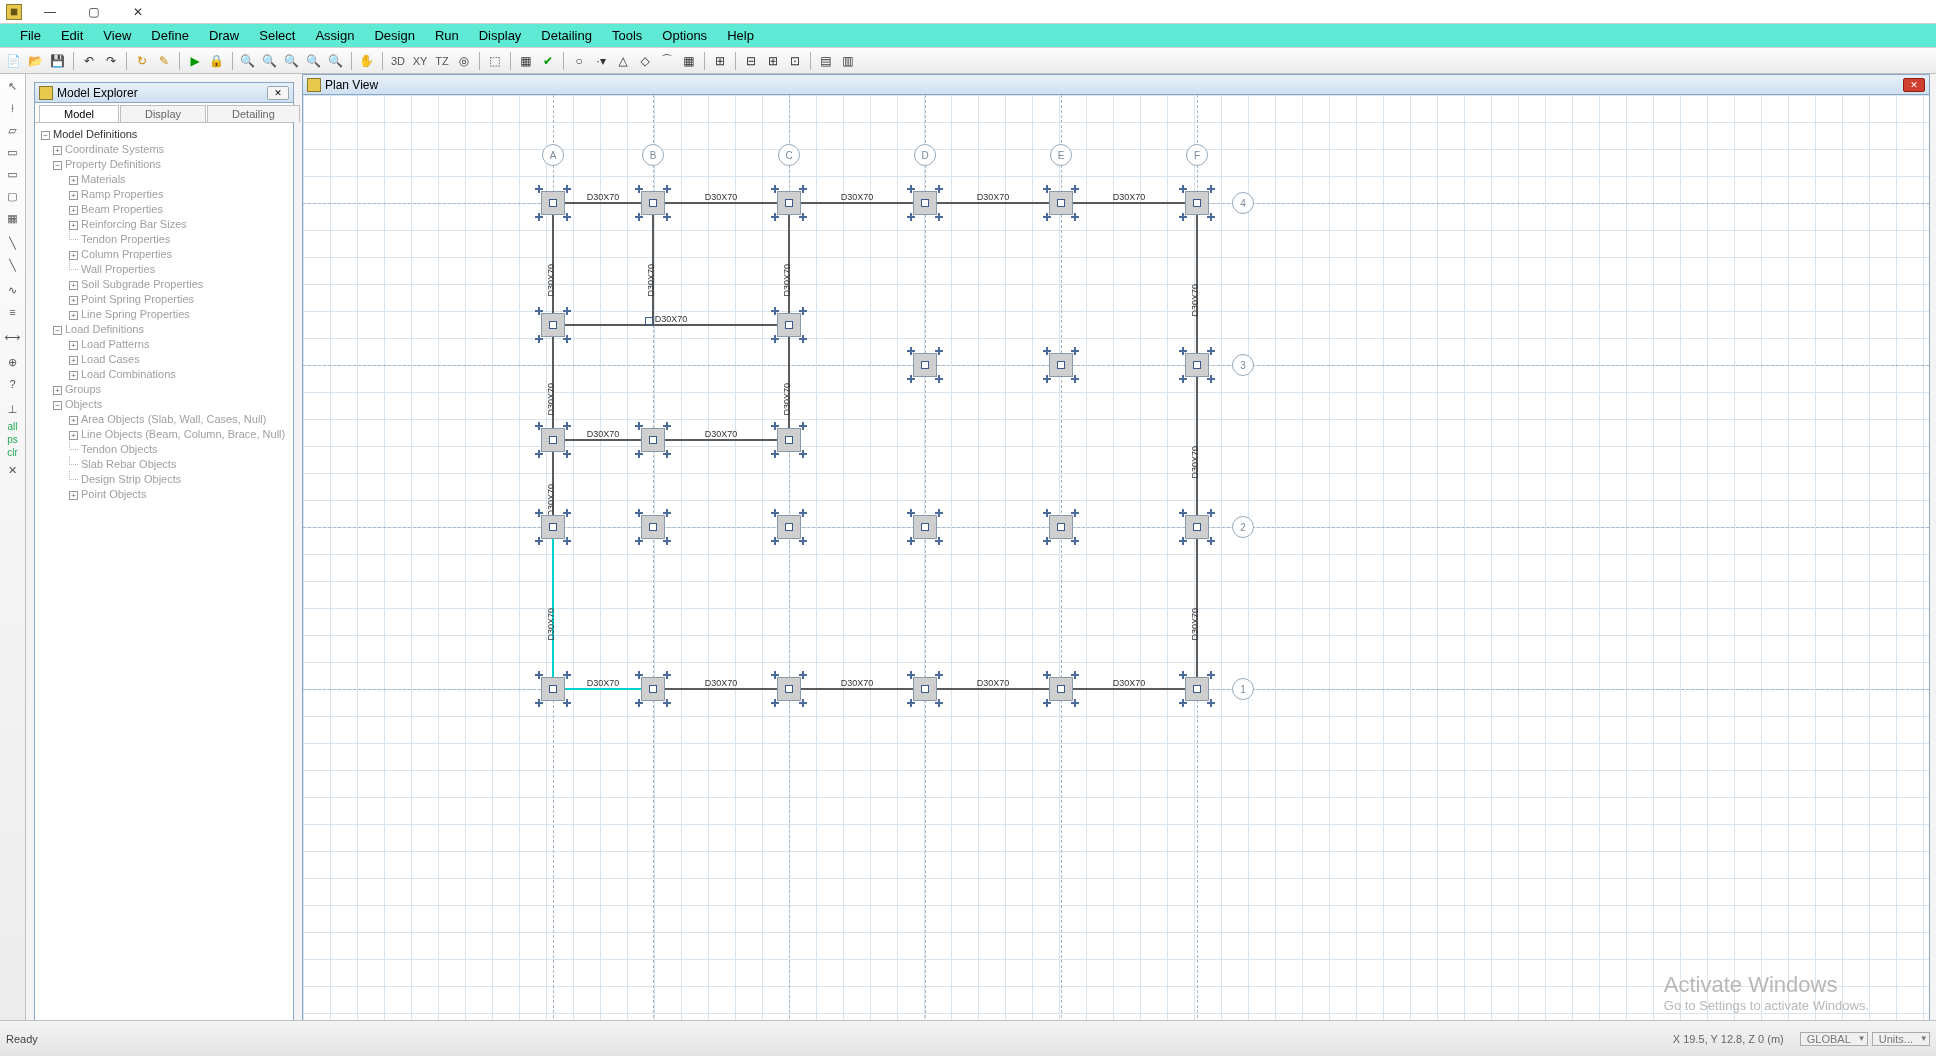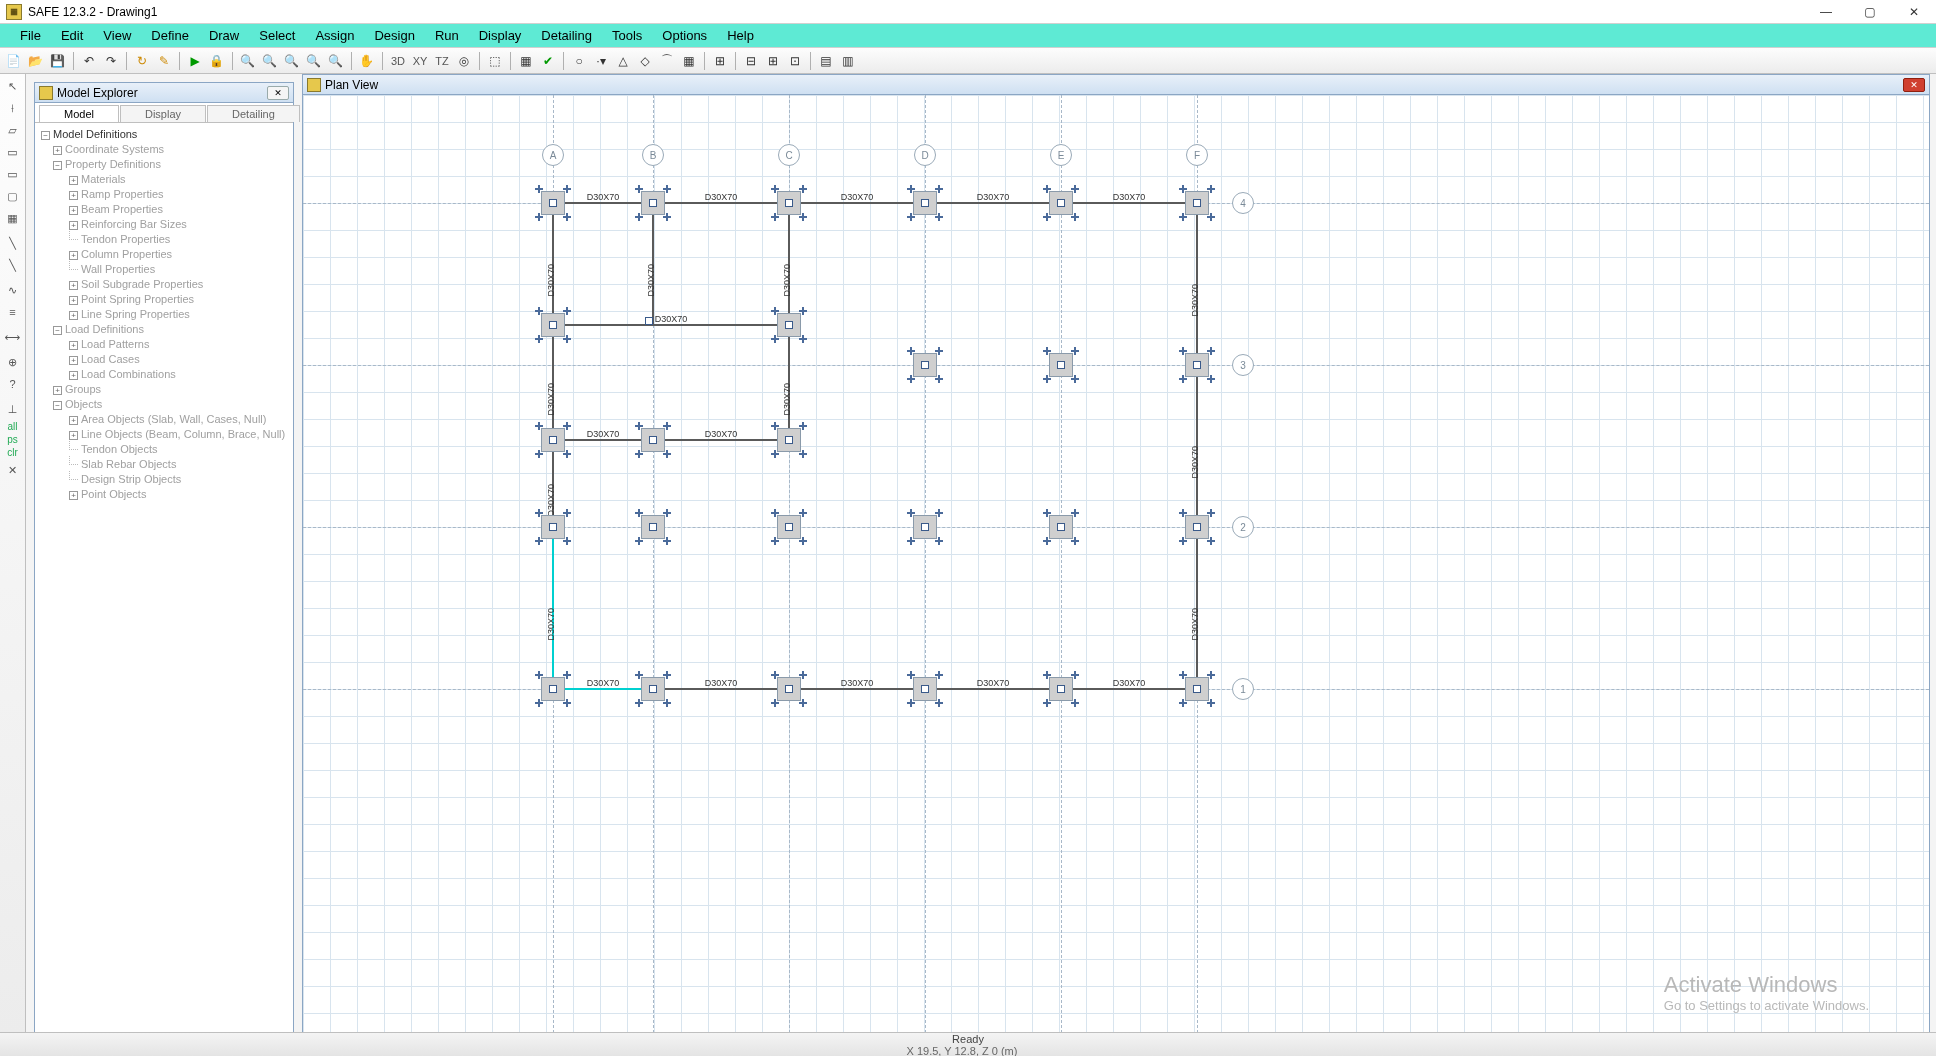--- a/index.html
+++ b/index.html
@@ -79,32 +79,31 @@
 .beam-v { position: absolute; width: 2px; background: #5a5a5a; transform: translateX(-1px); }
 .beam-h.sel, .beam-v.sel { background: #00d0d0; }
 .blabel { position: absolute; font-size: 9px; color: #333; transform: translate(-50%,-100%); white-space: nowrap; }
 .blabel.v { transform: translate(-100%,-50%) rotate(-90deg); transform-origin: right center; }
 
 .watermark { position: absolute; right: 60px; bottom: 20px; text-align: left; color: #b8b8b8; }
 .watermark .l1 { font-size: 22px; }
 .watermark .l2 { font-size: 13px; }
 
 
-.statusbar { position: absolute; left: 0; right: 0; bottom: 0; height: 24px; background: linear-gradient(#f4f4f4,#e4e4e4); border-top: 1px solid #bfbfbf; display: flex; align-items: center; font-size: 11px; padding: 0 6px; color: #444; flex-direction: column; }
+.statusbar { position: absolute; left: 0; right: 0; bottom: 0; height: 36px; background: linear-gradient(#f4f4f4,#e4e4e4); border-top: 1px solid #bfbfbf; display: flex; align-items: center; font-size: 11px; padding: 0 6px; color: #444; }
 .statusbar .spacer { flex: 1; }
 .statusbar .coords { margin-right: 12px; color: #666; }
 .statusbar .combo { border: 1px solid #aaa; background: #f0f0f0; padding: 0 16px 0 6px; margin-left: 4px; font-size: 11px; position: relative; color: #777; }
 .statusbar .combo::after { content: "▾"; position: absolute; right: 3px; font-size: 9px; }
 </style>
 </head>
 <body>
 
 <div class="titlebar">
   <span class="app-icon">▦</span>
-  <span class="title">SAFE 12.3.2 - Drawing1</span>
   <span class="winbtn">—</span>
   <span class="winbtn">▢</span>
   <span class="winbtn close">✕</span>
 </div>
 
 <div class="menubar" id="menubar">
     <span>File</span>
     <span>Edit</span>
     <span>View</span>
     <span>Define</span>

